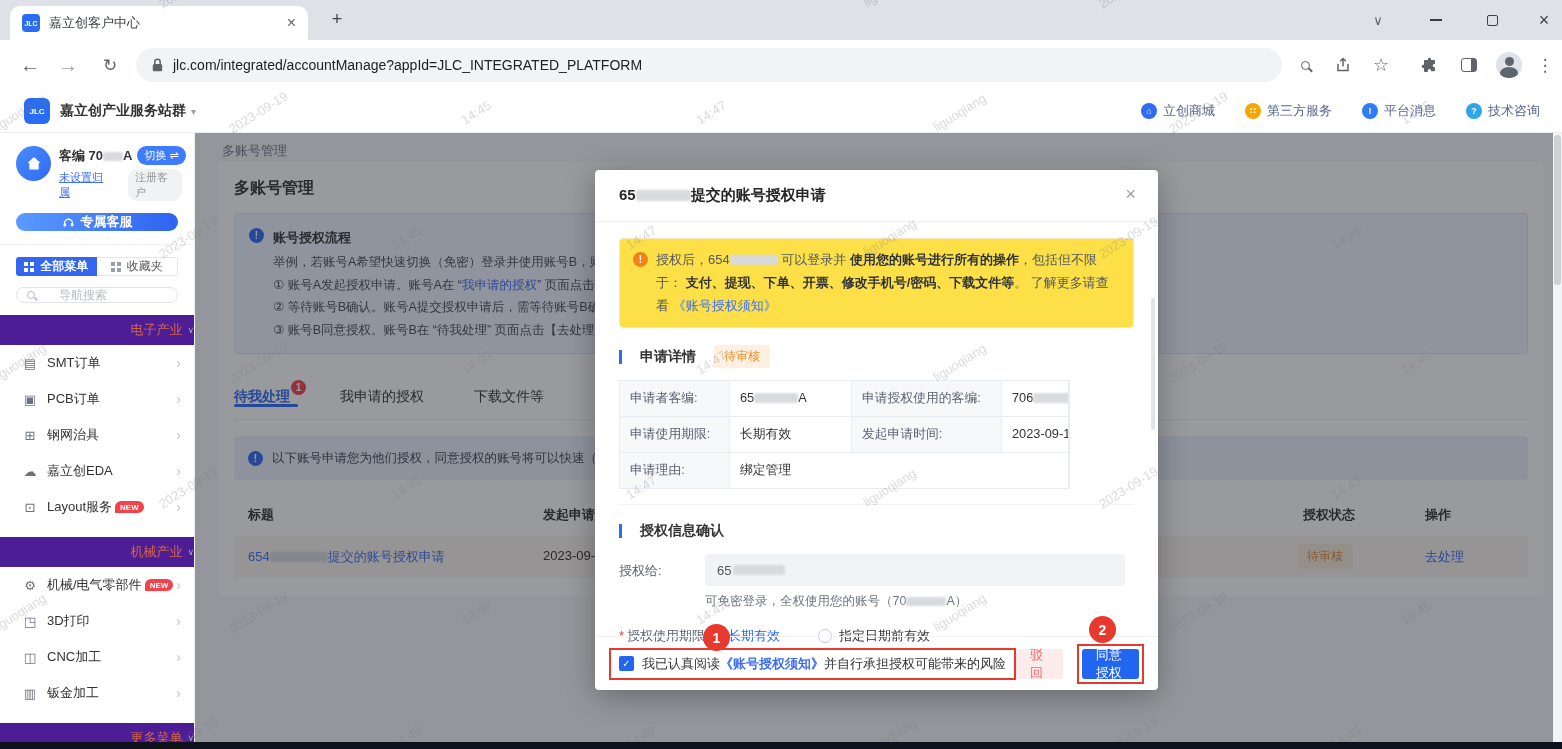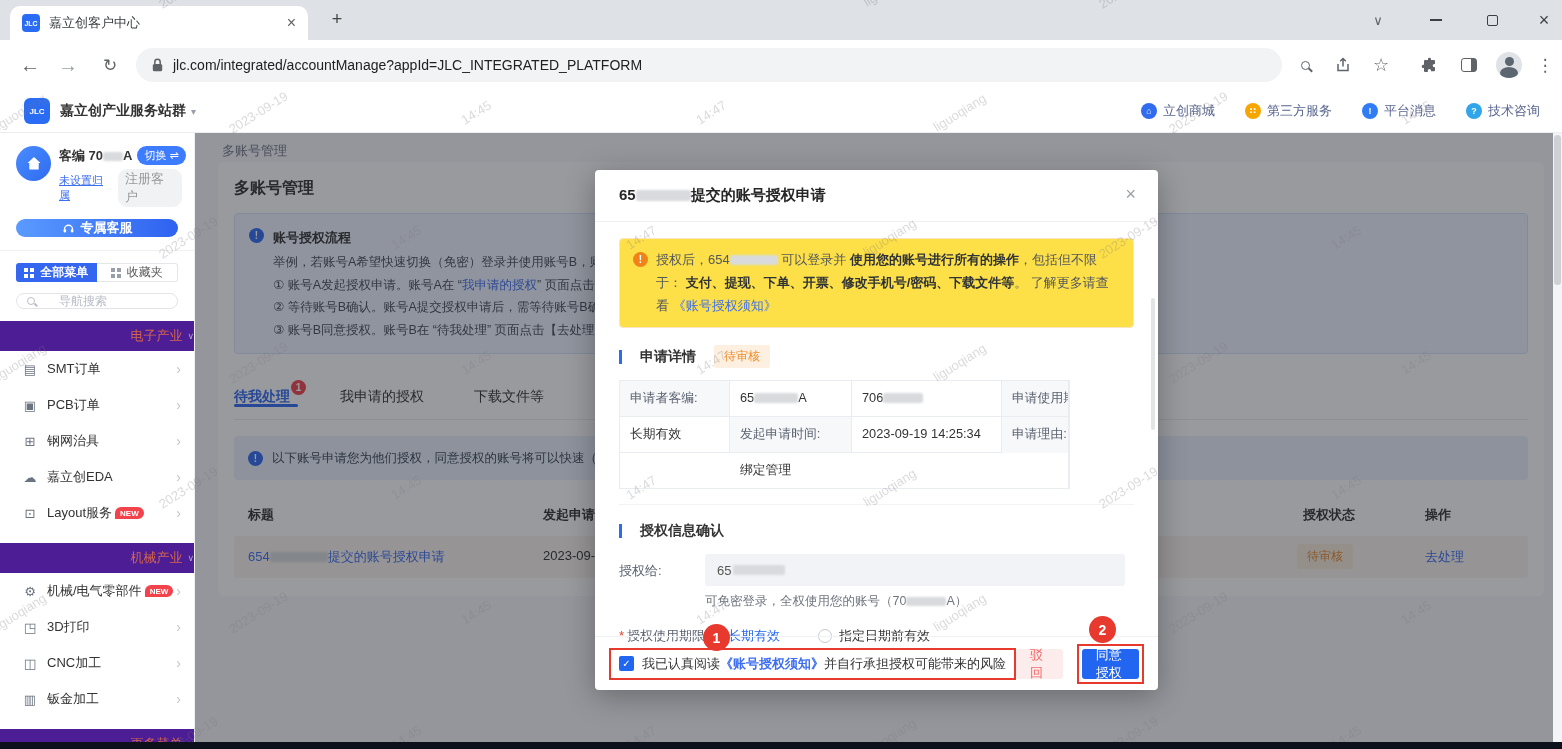--- a/index.html
+++ b/index.html
@@ -48,21 +48,21 @@
   
   .sidebar { position:absolute; left:0; top:133px; width:195px; height:609px; background:#fff; border-right:1px solid #eef0f3; display:flex; flex-direction:column; overflow:hidden; }
   .userrow { display:flex; padding:13px 12px 0 16px; }
   .uavatar { width:35px; height:35px; border-radius:50%; background:linear-gradient(135deg,#4a8cff,#2e6bf0); display:flex; align-items:center; justify-content:center; flex:none; }
   .ubox { margin-left:8px; min-width:0; }
   .uline1 { display:flex; align-items:center; white-space:nowrap; }
   .uno { font-size:13px; font-weight:bold; color:#333; }
   .switchbtn { background:#3d7bff; color:#fff; font-size:11px; border-radius:10px; padding:2px 7px; margin-left:5px; white-space:nowrap; }
   .uline2 { display:flex; align-items:center; margin-top:4px; }
   .ulink { font-size:11px; color:#3d6ef2; text-decoration:underline; }
-  .ubadge { font-size:13px; color:#999; background:#f1f2f4; border-radius:9px; padding:1px 7px; margin-left:6px; }
+  .ubadge { font-size:11px; color:#999; background:#f1f2f4; border-radius:9px; padding:1px 7px; margin-left:19px; }
   .servicebtn { margin:12px 16px 0; height:28px; border-radius:14px; background:linear-gradient(90deg,#5a9bff,#2e62f0); color:#fff; font-size:13px; font-weight:bold; display:flex; align-items:center; justify-content:center; gap:6px; }
   .sdiv { margin-top:13px; border-top:1px solid #f0f1f3; }
   .stabs { display:flex; margin:12px 16px 0; height:27px; }
   .stab { flex:1; display:flex; align-items:center; justify-content:center; font-size:12px; }
   .stab-on { background:#3566f0; color:#fff; border-radius:3px 0 0 3px; font-weight:bold; }
   .stab-off { border:1px solid #e5e6e9; border-left:none; color:#555; border-radius:0 3px 3px 0; }
   .grid4 { width:4px; height:4px; background:currentColor; box-shadow:6px 0 0 currentColor,0 6px 0 currentColor,6px 6px 0 currentColor; display:inline-block; margin:-6px 12px 0 0; }
   .ssearch { margin:11px 16px 0; height:24px; border:1px solid #e3e4e8; border-radius:12px; display:flex; align-items:center; padding:0 10px; gap:24px; }
   .ssearch input { border:none; outline:none; background:transparent; font-size:12px; color:#666; width:100%; font-family:inherit; }
   .ssearch input::placeholder { color:#b8bcc4; }
@@ -414,20 +414,21 @@
         </div>
       </div>
       <div class="msec">
         <span class="msec-bar"></span>
         <span class="msec-tt">申请详情</span>
         <span class="msec-badge">待审核</span>
       </div>
       <div class="dgrid">
         <div class="dl">申请者客编:</div>
         <div class="dv"><span>65</span><span class="cz" style="width:44px;height:10px;"></span><span>A</span></div>
+        <div class="dl">申请授权使用的客编:</div>
         <div class="dv"><span>706</span><span class="cz" style="width:40px;height:10px;"></span></div>
         <div class="dl">申请使用期限:</div>
         <div class="dv">长期有效</div>
         <div class="dl">发起申请时间:</div>
         <div class="dv">2023-09-19 14:25:34</div>
         <div class="dl">申请理由:</div>
         <div class="dv dspan">绑定管理</div>
       </div>
       <div class="mdivider"></div>
       <div class="msec">

